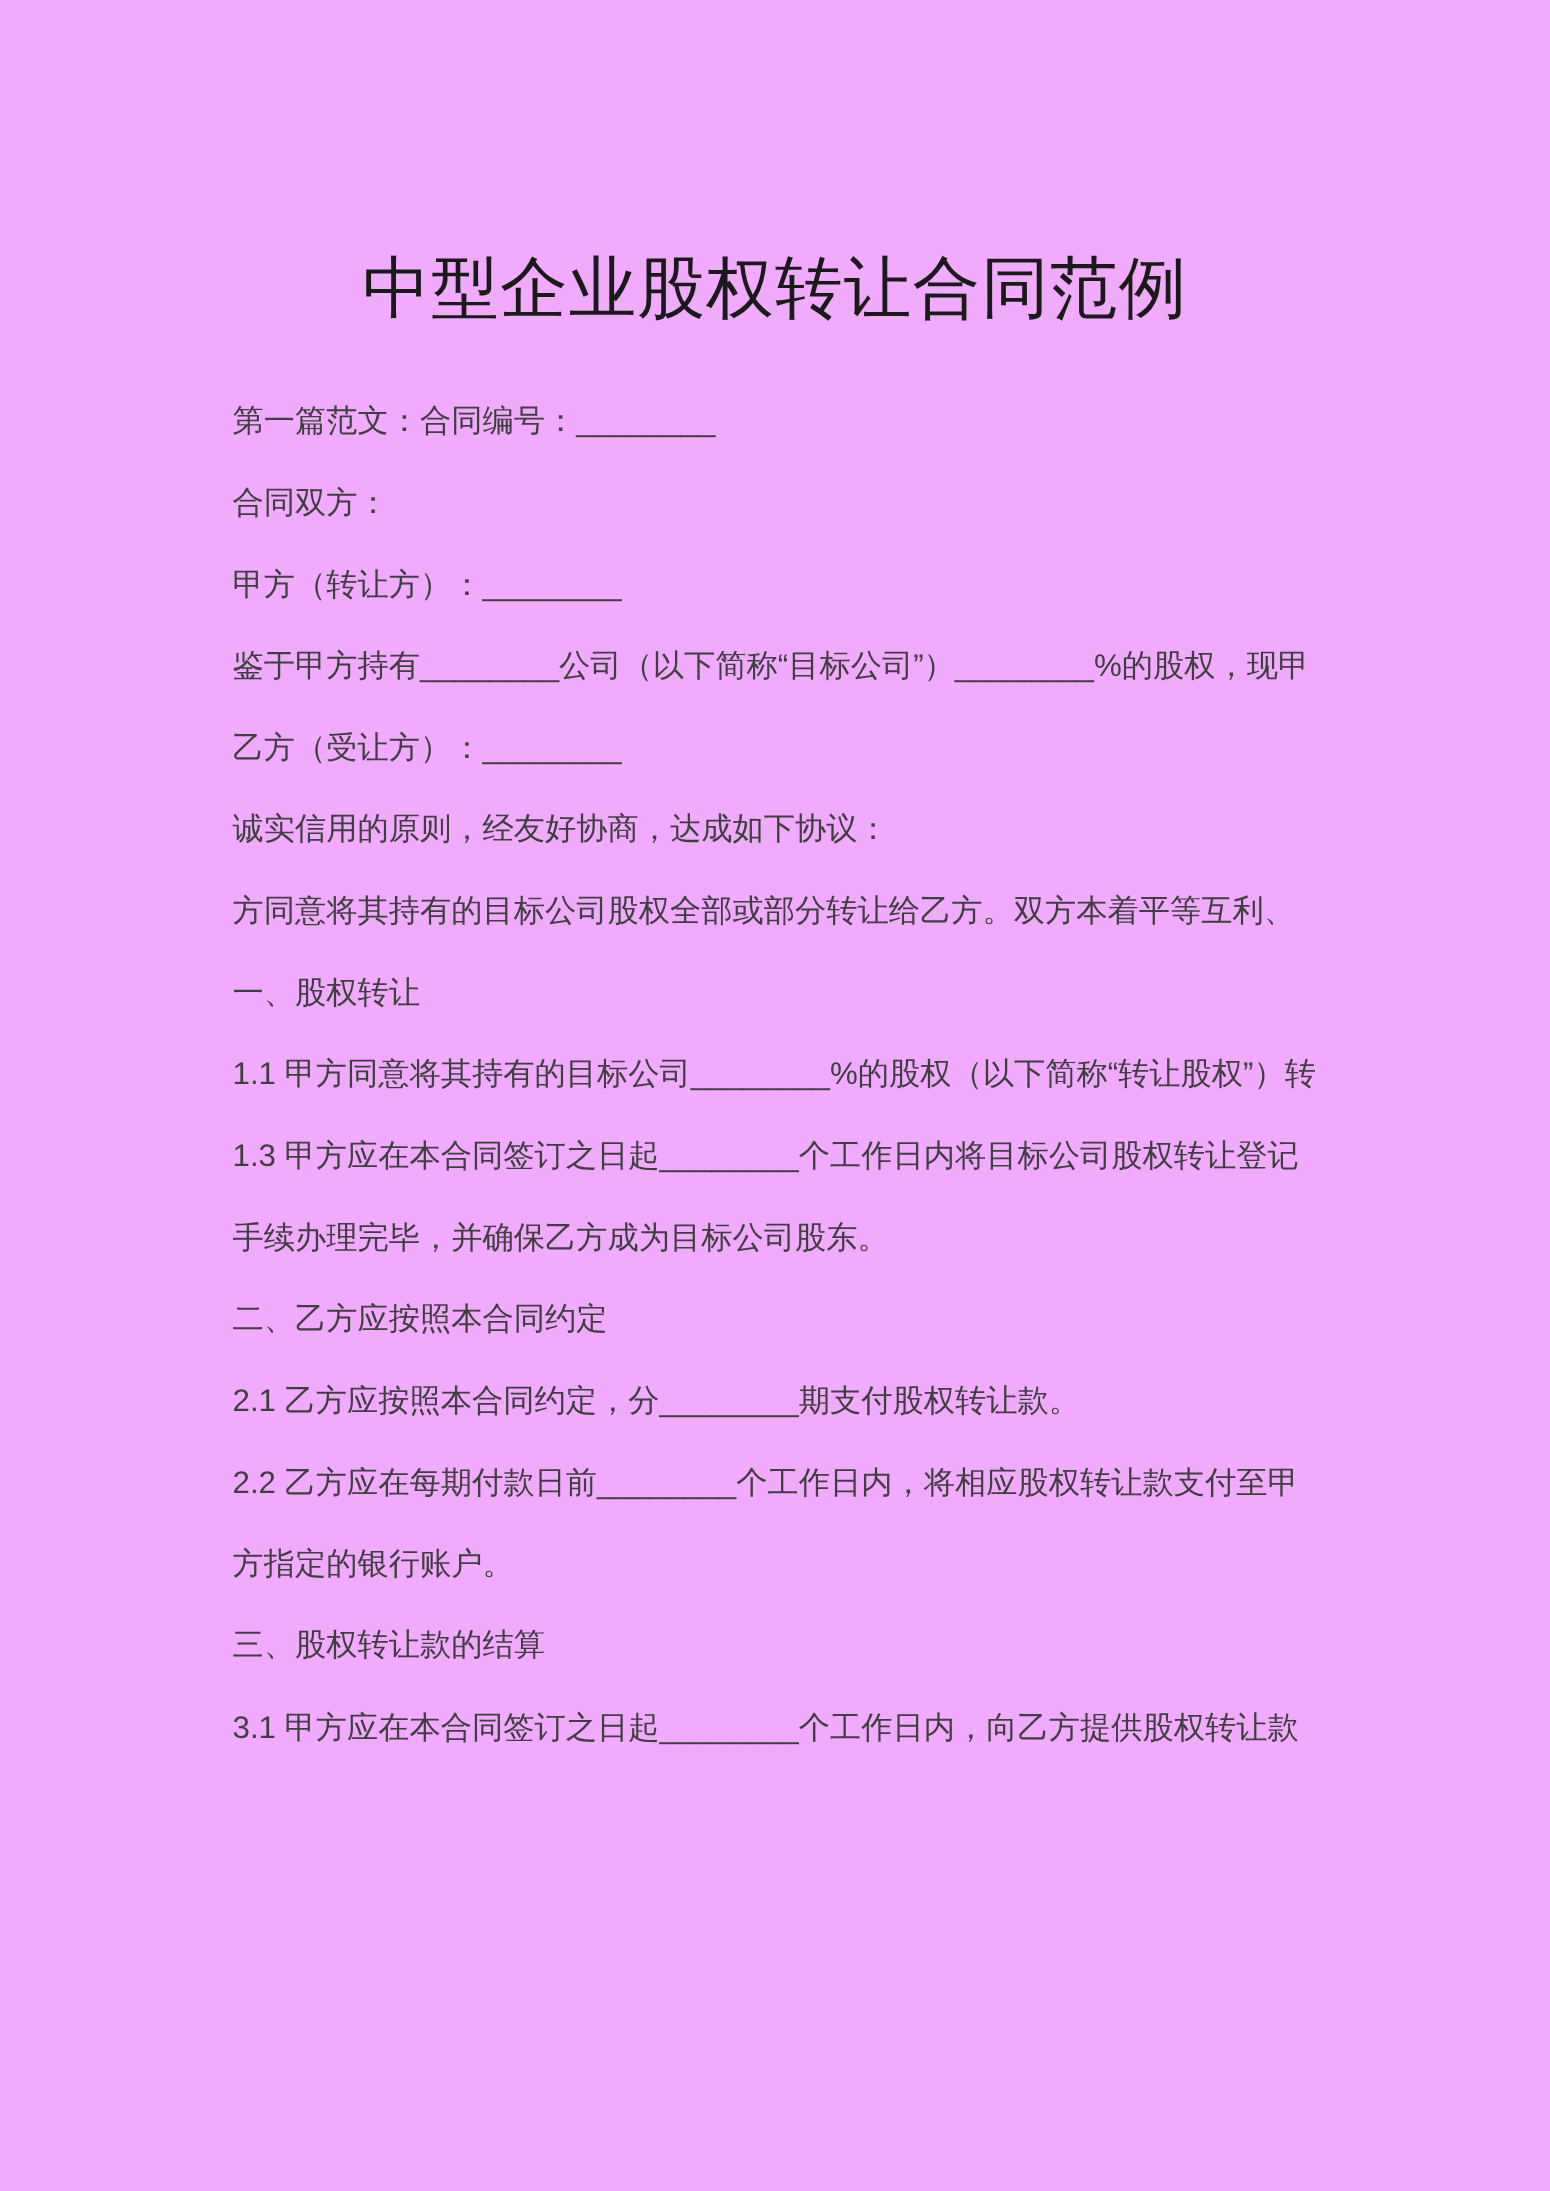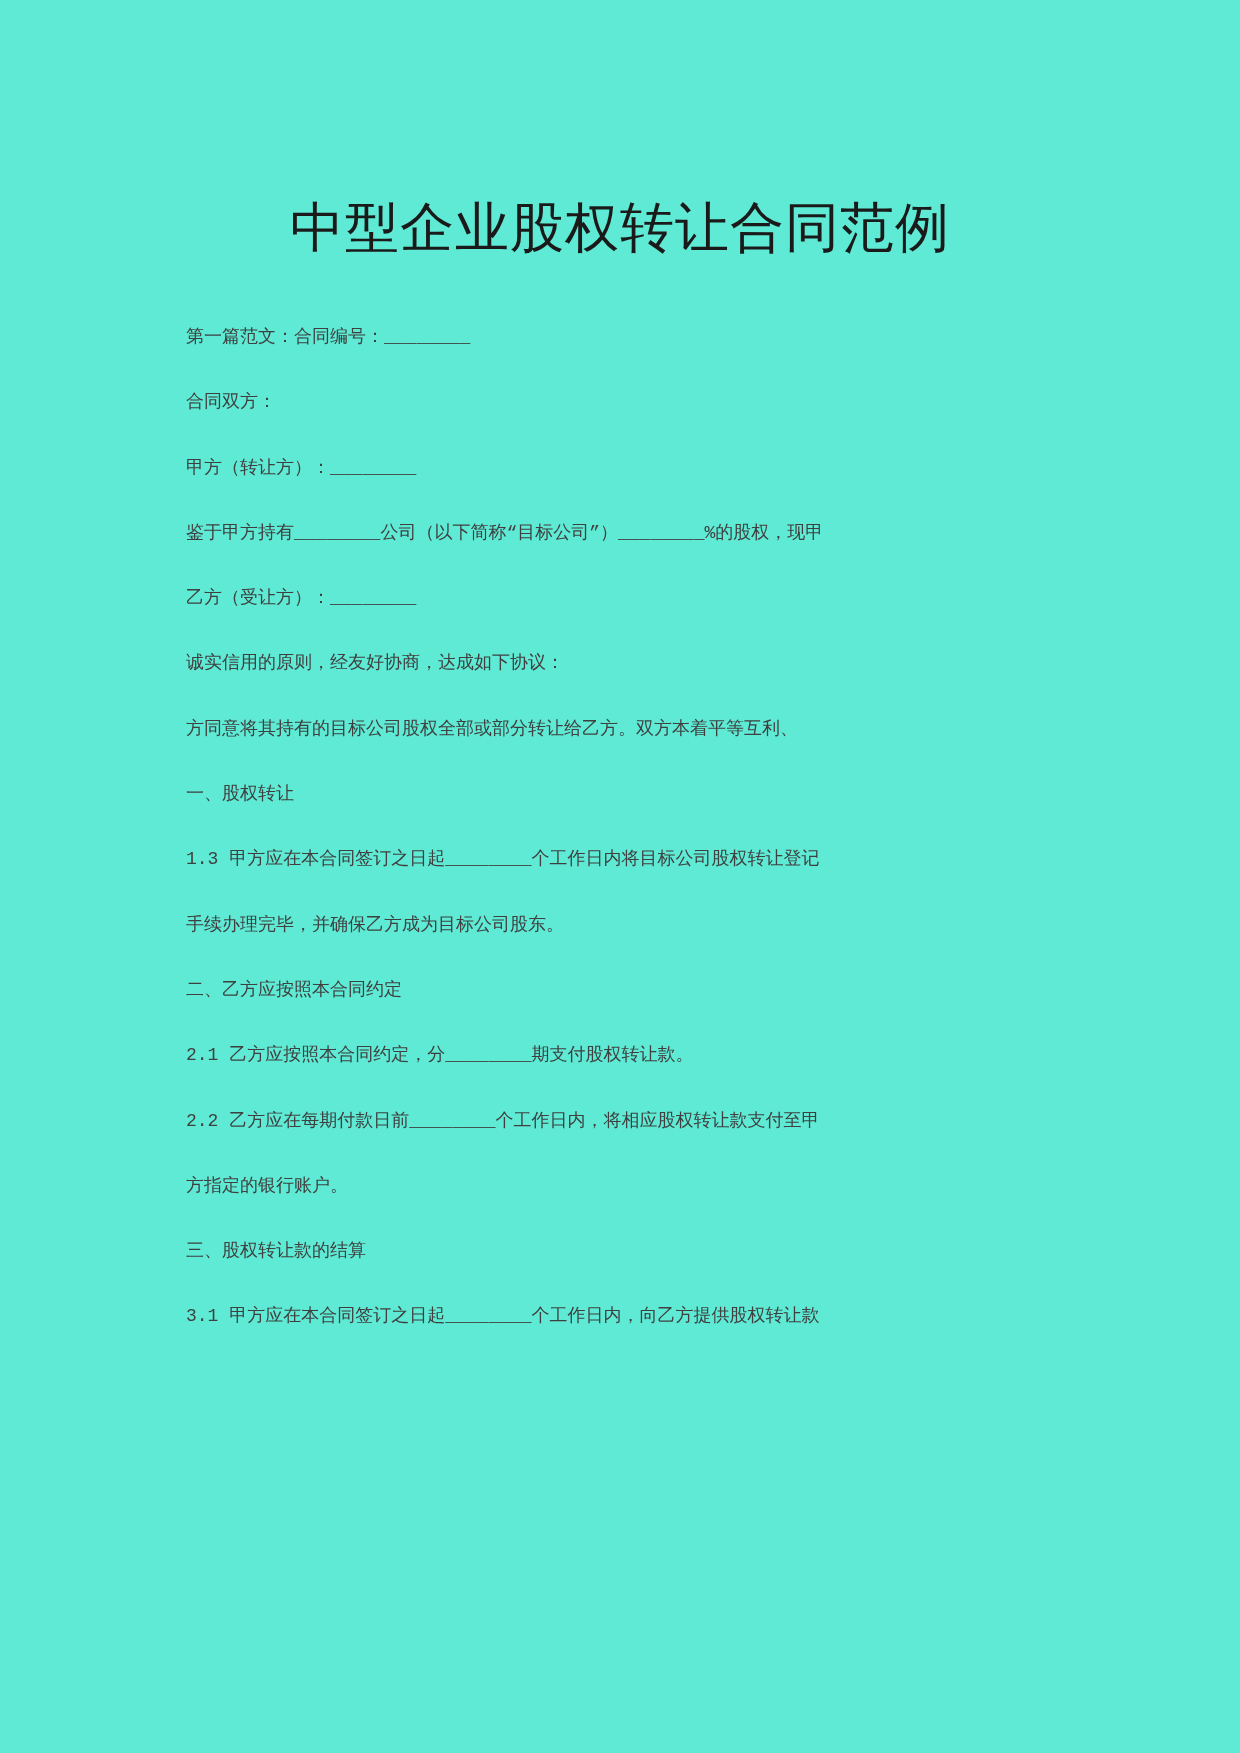--- a/index.html
+++ b/index.html
@@ -4,44 +4,44 @@
 <style>
   html, body {
     margin: 0;
     padding: 0;
     background: #ffffff;
   }
   .page {
     position: relative;
     width: 1240px;
     height: 1753px;
-    background: #5eead4;
+    background: #f0abfc;
     overflow: hidden;
-    font-family: Liberation Mono, monospace;
+    font-family: Liberation Sans, sans-serif;
   }
   .doc-title {
     position: absolute;
     top: 198px;
     left: 0;
     width: 100%;
     margin: 0;
     text-align: center;
     font-size: 54px;
     font-weight: 400;
     letter-spacing: 1px;
     line-height: 1.25;
     color: #1a1a1a;
     white-space: nowrap;
   }
   .doc-body {
     position: absolute;
     top: 305px;
     left: 186px;
     width: 880px;
-    font-size: 18px;
+    font-size: 25px;
     line-height: 65.3px;
     font-weight: 400;
     color: #3f3f3f;
   }
   .doc-line {
     white-space: nowrap;
   }
 </style>
 </head>
 <body>
@@ -50,20 +50,21 @@
   <h1 class="doc-title">中型企业股权转让合同范例</h1>
   <div class="doc-body">
       <div class="doc-line">第一篇范文：合同编号：________</div>
       <div class="doc-line">合同双方：</div>
       <div class="doc-line">甲方（转让方）：________</div>
       <div class="doc-line">鉴于甲方持有________公司（以下简称“目标公司”）________%的股权，现甲</div>
       <div class="doc-line">乙方（受让方）：________</div>
       <div class="doc-line">诚实信用的原则，经友好协商，达成如下协议：</div>
       <div class="doc-line">方同意将其持有的目标公司股权全部或部分转让给乙方。双方本着平等互利、</div>
       <div class="doc-line">一、股权转让</div>
+      <div class="doc-line">1.1 甲方同意将其持有的目标公司________%的股权（以下简称“转让股权”）转</div>
       <div class="doc-line">1.3 甲方应在本合同签订之日起________个工作日内将目标公司股权转让登记</div>
       <div class="doc-line">手续办理完毕，并确保乙方成为目标公司股东。</div>
       <div class="doc-line">二、乙方应按照本合同约定</div>
       <div class="doc-line">2.1 乙方应按照本合同约定，分________期支付股权转让款。</div>
       <div class="doc-line">2.2 乙方应在每期付款日前________个工作日内，将相应股权转让款支付至甲</div>
       <div class="doc-line">方指定的银行账户。</div>
       <div class="doc-line">三、股权转让款的结算</div>
       <div class="doc-line">3.1 甲方应在本合同签订之日起________个工作日内，向乙方提供股权转让款</div>
     </div>
 </div>

